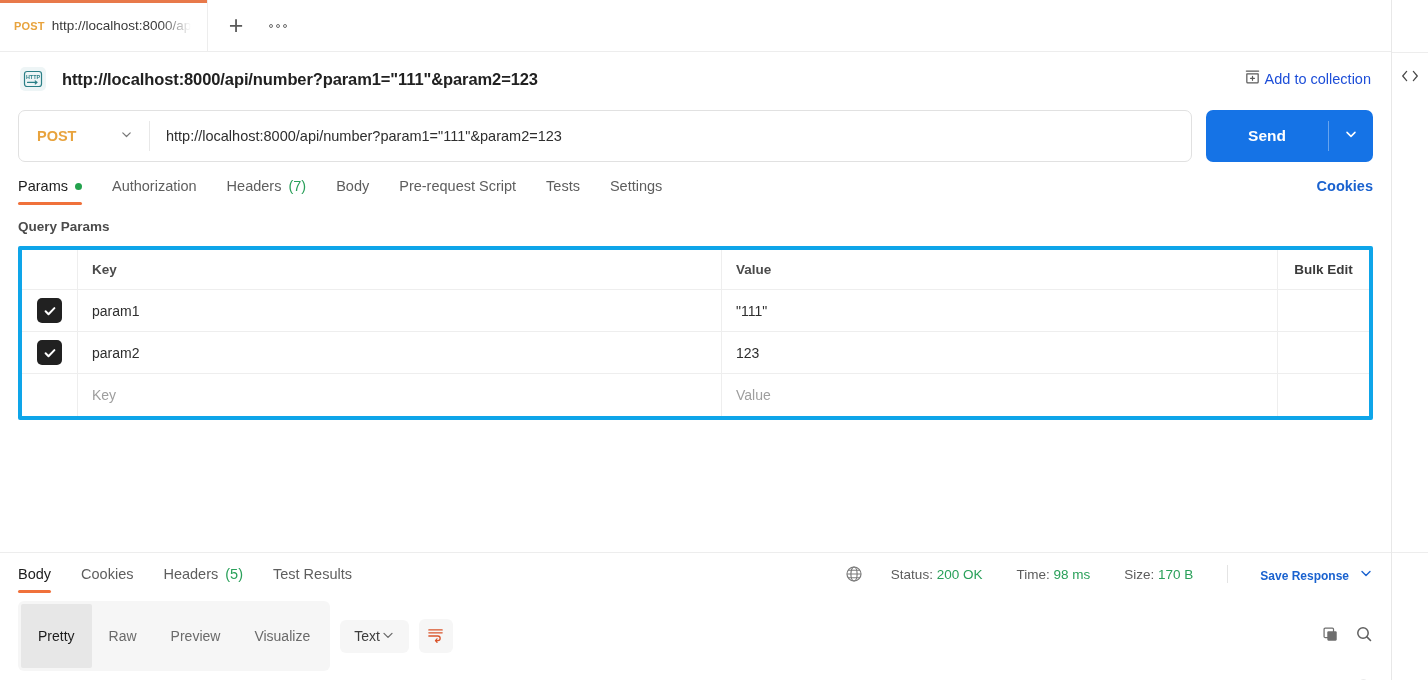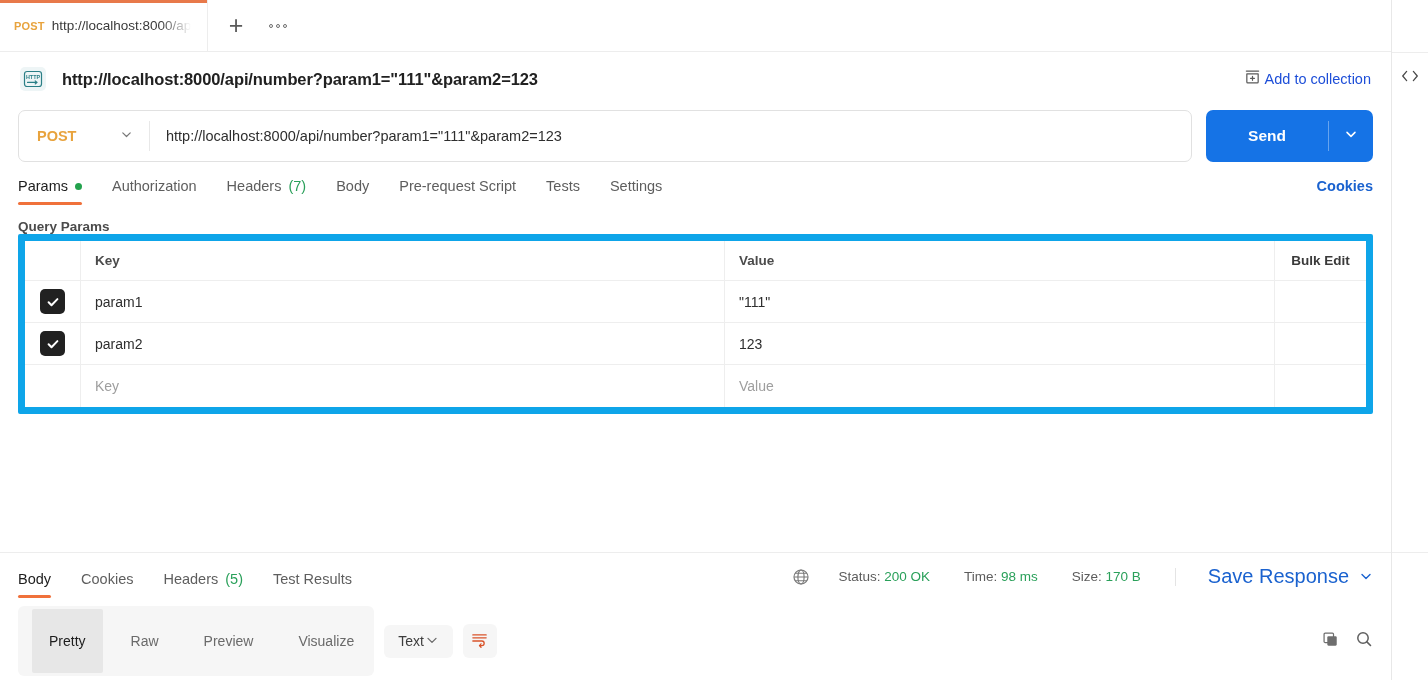--- a/index.html
+++ b/index.html
@@ -69,21 +69,21 @@
   .rtab.active { color: #1d1d1d; font-weight: 400; }
   .rtab.active:after { content: ""; position: absolute; left: 0; right: 0; bottom: 0; height: 3px;
                        background: #f0713b; border-radius: 2px; }
   .rtab .cnt { color: #2aa05a; }
   .greendot { width: 7px; height: 7px; border-radius: 50%; background: #23a24d; display: inline-block; }
   .cookies-link { margin-left: auto; font-size: 14.5px; color: #1a62cf; font-weight: 700;
                   cursor: pointer; padding-bottom: 11px; }
 
   
   .qp-title { font-size: 13.5px; font-weight: 700; color: #4b4b4b; padding: 14px 0 0 18px; }
-  .table { margin: 0 18px 0 18px; border: 7px solid #0ea5e9; border-radius: 2px; }
+  .table { margin: 12px 18px 0 18px; border: 4px solid #0ea5e9; border-radius: 2px; }
   .trow { display: flex; align-items: stretch; border-bottom: 1px solid #eeeeee; height: 42px; }
   .trow:last-child { border-bottom: 0; }
   .thead { height: 40px; }
   .thead .cell { font-size: 13.5px; font-weight: 700; color: #4b4b4b; }
   .c-check { width: 56px; flex: none; display: flex; align-items: center; justify-content: center;
              border-right: 1px solid #eeeeee; }
   .c-key { width: 644px; flex: none; border-right: 1px solid #eeeeee; }
   .c-val { flex: 1; border-right: 1px solid #eeeeee; }
   .c-bulk { width: 91px; flex: none; display: flex; align-items: center; justify-content: center; }
   .cell { display: flex; align-items: center; padding: 0 14px; font-size: 14px; color: #2e2e2e;
@@ -96,26 +96,26 @@
 
   
   .resp { position: absolute; left: 0; right: 0; bottom: 0; top: 552px; border-top: 1px solid #ededed;
           background: #fff; }
   .resp-tabs { display: flex; align-items: flex-end; padding: 12px 18px 0 18px; position: relative; }
   .resp-meta { margin-left: auto; display: flex; align-items: center; gap: 16px; padding-bottom: 10px; }
   .meta-item { font-size: 13.5px; color: #5c5c5c; margin-right: 18px; white-space: nowrap; }
   .meta-item b { font-weight: 400; color: #2aa05a; }
   .globe { margin-right: 12px; color: #7a7a7a; display: flex; align-items: center; }
   .meta-sep { width: 1px; height: 18px; background: #e4e4e4; margin: 0 16px 0 0; }
-  .save-resp { font-size: 20px; color: #1a62cf; font-weight: 400; display: flex; align-items: flex-start;
+  .save-resp { font-size: 12px; color: #1a62cf; font-weight: 700; display: flex; align-items: flex-end;
                gap: 10px; cursor: pointer; }
 
   .resp-toolbar { display: flex; align-items: center; padding: 8px 18px 0 18px; gap: 10px; }
   .seg { display: flex; background: #f6f6f6; border-radius: 6px; padding: 3px; }
-  .seg .s { padding: 24px 17px; font-size: 14px; color: #6a6a6a; border-radius: 2px; cursor: pointer; margin-left: 11px; }
+  .seg .s { padding: 24px 17px; font-size: 14px; color: #6a6a6a; border-radius: 2px; cursor: pointer; }
   .seg .s.active { background: #e7e7e7; color: #1d1d1d; }
   .fmt { display: flex; align-items: center; gap: 1px; background: #f6f6f6; border-radius: 6px;
          padding: 8px 14px; font-size: 14px; color: #3d3d3d; cursor: pointer; }
   .wrapbtn { width: 34px; height: 34px; border-radius: 6px; background: #f6f6f6; display: flex;
              align-items: center; justify-content: center; cursor: pointer; }
   .tool-right { margin-left: auto; display: flex; align-items: center; gap: 16px; color: #6e6e6e; }
 
   .resp-body { position: relative; margin-top: 8px; height: 40px; }
   .codeline { display: flex; align-items: flex-start; font-family: "Liberation Mono", monospace;
               font-size: 14.5px; }

